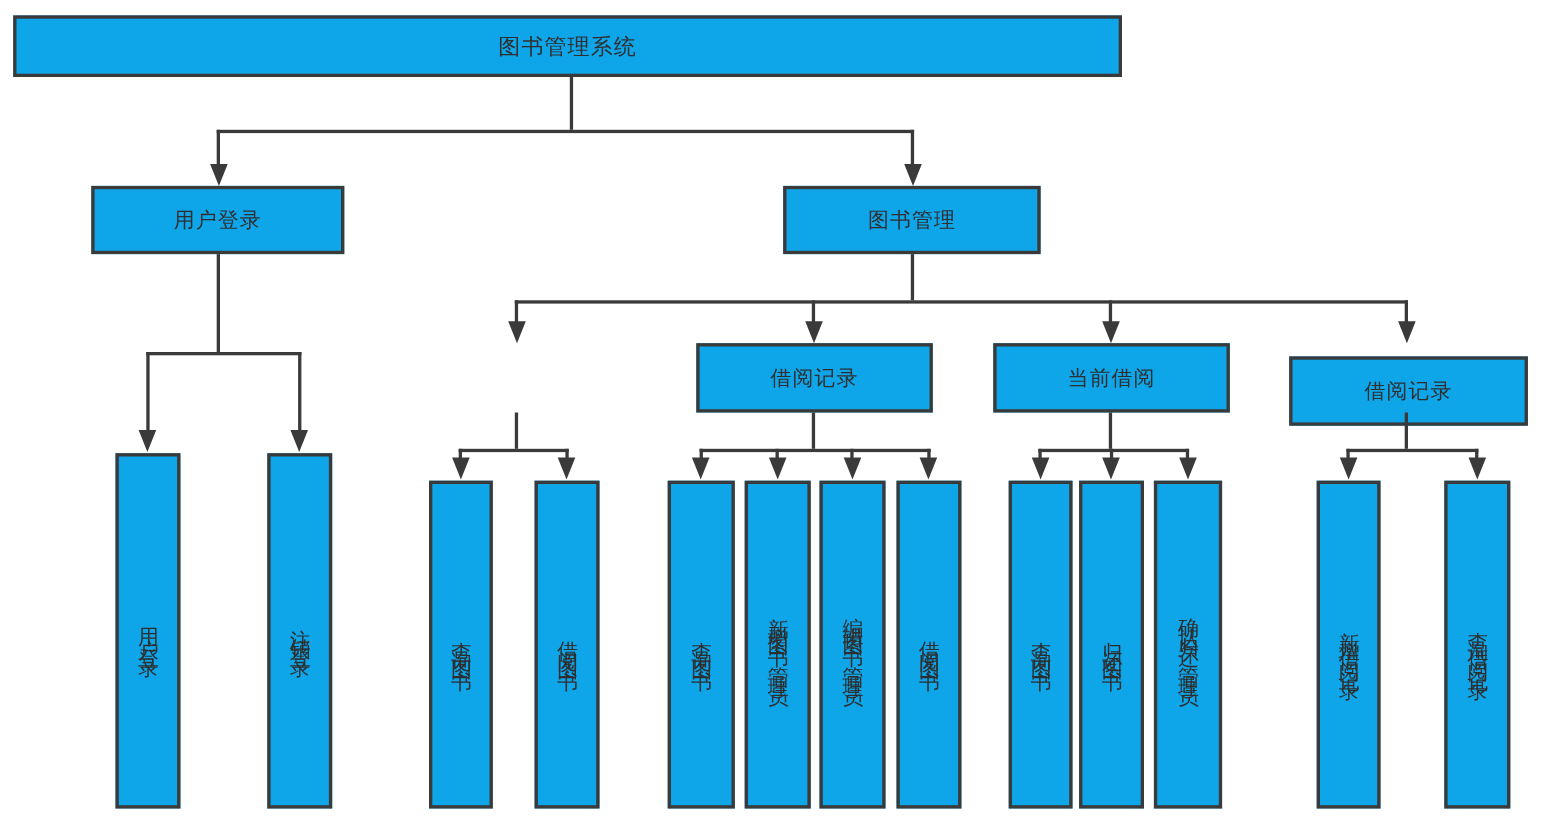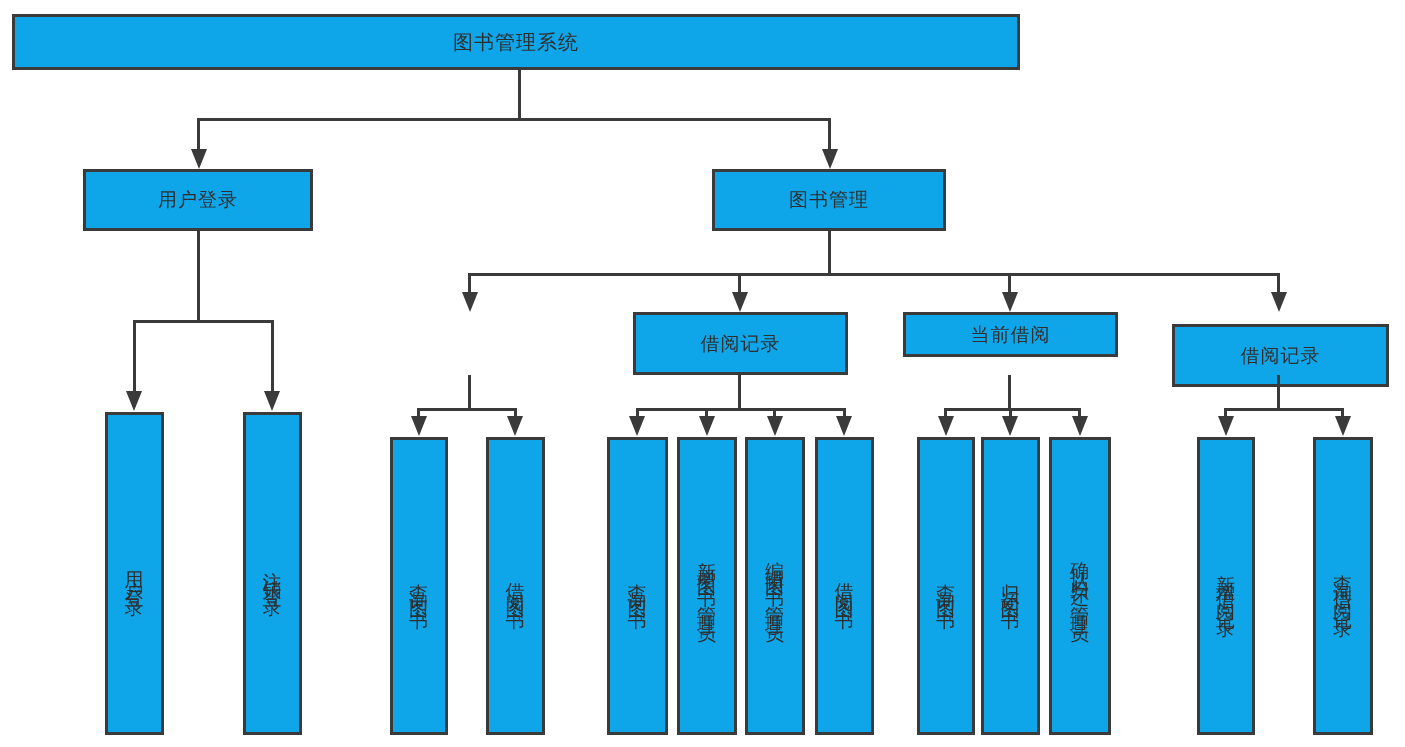--- a/index.html
+++ b/index.html
@@ -78,21 +78,21 @@
   <div class="vline" style="left:468px;top:273px;height:22px;"></div>
   <div class="vline" style="left:738px;top:273px;height:22px;"></div>
   <div class="vline" style="left:1008px;top:273px;height:22px;"></div>
   <div class="vline" style="left:1277px;top:273px;height:22px;"></div>
   <div class="arrow" style="left:462px;top:292px;"></div>
   <div class="arrow" style="left:732px;top:292px;"></div>
   <div class="arrow" style="left:1002px;top:292px;"></div>
   <div class="arrow" style="left:1271px;top:292px;"></div>
 
   <div class="box" style="left:633px;top:312px;width:215px;height:63px;">借阅记录</div>
-  <div class="box" style="left:903px;top:312px;width:215px;height:45px;">当前借阅</div>
+  <div class="box" style="left:903px;top:312px;width:215px;height:63px;">当前借阅</div>
   <div class="box" style="left:1172px;top:324px;width:217px;height:63px;">借阅记录</div>
 
   <div class="vline" style="left:468px;top:375px;height:33px;"></div>
   <div class="hline" style="left:417px;top:408px;width:100px;"></div>
   <div class="vline" style="left:417px;top:408px;height:12px;"></div>
   <div class="vline" style="left:514px;top:408px;height:12px;"></div>
   <div class="arrow" style="left:411px;top:416px;"></div>
   <div class="arrow" style="left:507px;top:416px;"></div>
 
   <div class="vline" style="left:738px;top:375px;height:33px;"></div>

